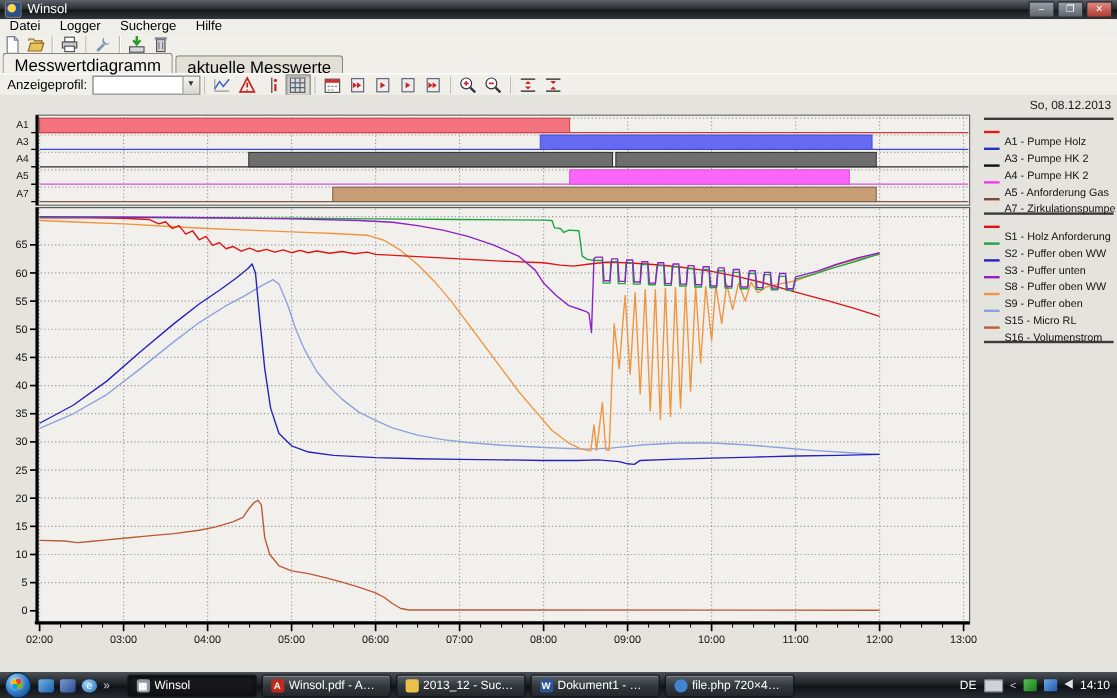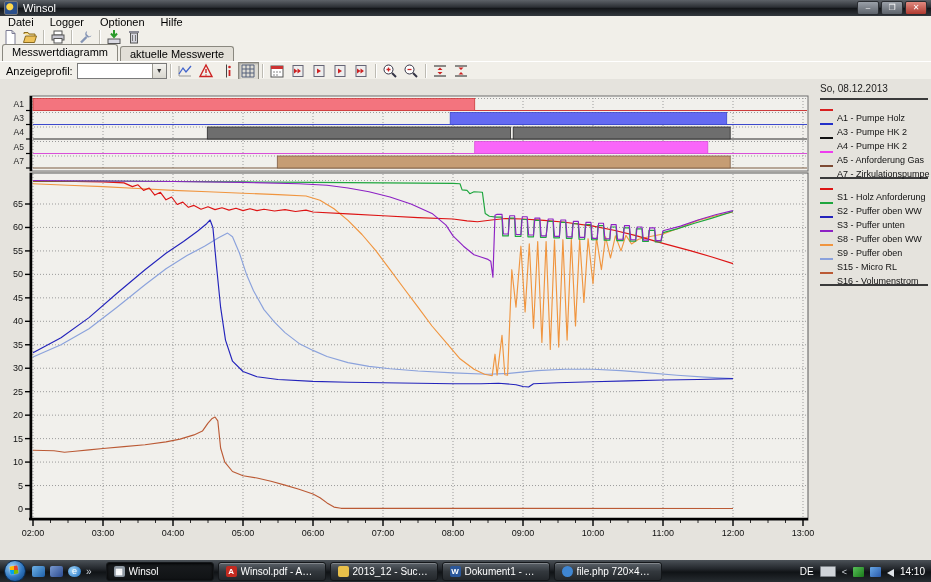--- a/index.html
+++ b/index.html
@@ -17,38 +17,38 @@
     background:linear-gradient(180deg,#9aa0a8,#5d636b);}
   .wbtn.close{background:linear-gradient(180deg,#e08a80,#b03a30);}
   .menubar{position:absolute;left:0;top:16px;width:931px;height:12px;background:#f1efe9;
     font-size:11px;display:flex;align-items:center;border-bottom:1px solid #e0ded6;}
   .menubar span{padding:0 8px;}
   .toolbar1{position:absolute;left:0;top:28px;width:931px;height:17px;background:#f1efe9;
     display:flex;align-items:center;border-bottom:1px solid #dddbd3;}
   .tbtn{width:20px;height:17px;display:flex;align-items:center;justify-content:center;}
   .tsep{width:1px;height:14px;background:#bdbbb3;border-right:1px solid #fff;margin:0 3px;}
   .tabbar{position:absolute;left:0;top:45px;width:931px;height:16px;background:#f1efe9;display:flex;align-items:flex-end;}
-  .tab{font-size:11px;padding:1px 9px 1px 9px;border:1px solid #8a887f;border-bottom:none;
+  .tab{font-size:14px;padding:1px 9px 1px 9px;border:1px solid #8a887f;border-bottom:none;
     border-radius:3px 3px 0 0;margin-left:2px;background:#e2dfd7;height:12px;}
   .tab.active{background:#f1efe9;height:14px;position:relative;z-index:2;}
   .toolbar2{position:absolute;left:0;top:61px;width:931px;height:18px;background:#f1efe9;
     border-top:1px solid #fff;border-bottom:6px solid #0ea5e9;display:flex;align-items:center;font-size:11px;}
   .toolbar2 .lbl{padding:0 4px 0 6px;}
   .combo{width:88px;height:14px;background:#fff;border:1px solid #7a7a7a;display:flex;}
   .combo .val{flex:1;font-size:10px;padding-left:2px;}
   .combo .drop{width:13px;background:linear-gradient(180deg,#f4f3ef,#d9d7cf);border-left:1px solid #9a988f;
     font-size:7px;text-align:center;line-height:13px;color:#333;}
   .ibtn{width:19px;height:16px;display:flex;align-items:center;justify-content:center;border:1px solid transparent;}
   .ibtn.pressed{background:#dedcd4;border:1px solid #8a887f;box-shadow:inset 1px 1px 2px rgba(0,0,0,.25);}
   
   .content{position:absolute;left:0;top:79px;width:931px;height:481px;background:#e5e3dd;}
   #plot{position:absolute;left:0;top:0;}
   svg text{font-family:"Liberation Sans",sans-serif;}
   .legend{position:absolute;left:820px;top:4px;width:108px;}
-  .lg-date{font-size:10px;text-align:left;color:#1a1a1a;padding-right:2px;}
+  .lg-date{font-size:10px;text-align:right;color:#1a1a1a;padding-right:2px;}
   .lg-sep{height:2px;background:#3a3a3a;margin:4px 0 3px 0;}
   .lg-row{height:14px;display:flex;align-items:center;gap:4px;}
   .lg-sw{width:13px;height:2px;flex:0 0 13px;}
   .lg-tx{font-size:9px;color:#111;white-space:nowrap;margin-top:16px;}
   
   .taskbar{position:absolute;left:0;top:560px;width:931px;height:22px;
     background:linear-gradient(180deg,#4b5157 0%,#23272c 40%,#101316 55%,#272c31 100%);
     display:flex;align-items:center;color:#fff;}
   .orb{width:20px;height:20px;border-radius:50%;margin:0 6px 0 4px;position:relative;
     background:radial-gradient(circle at 35% 30%,#9fd2f5 0%,#2f76c0 55%,#0d3e78 100%);
@@ -59,21 +59,21 @@
   .ql{display:flex;align-items:center;gap:5px;margin-right:6px;}
   .qlic{width:13px;height:11px;border-radius:2px;}
   .chev{color:#cfd4da;font-size:10px;margin-right:8px;}
   .task{height:17px;display:flex;align-items:center;gap:4px;padding:0 7px;margin-right:4px;
     border:1px solid #14171a;border-radius:3px;font-size:10px;white-space:nowrap;overflow:hidden;
     background:linear-gradient(180deg,#5a6168,#33383d 50%,#24282c);box-shadow:inset 0 1px 0 rgba(255,255,255,.25);}
   .task.active{background:linear-gradient(180deg,#191c1f,#101214);box-shadow:inset 0 1px 3px #000;}
   .tico{width:11px;height:11px;flex:0 0 11px;border-radius:2px;font-size:8px;line-height:11px;
     text-align:center;color:#fff;font-weight:bold;}
   .tico.circle{border-radius:50%;}
-  .tray{margin-left:auto;display:flex;align-items:flex-end;gap:6px;padding-right:6px;font-size:10px;}
+  .tray{margin-left:auto;display:flex;align-items:flex-start;gap:6px;padding-right:6px;font-size:10px;}
   .kbd{width:14px;height:9px;background:#cfd3d8;border-radius:1px;border:1px solid #7d8288;}
   .trayic{width:11px;height:10px;border-radius:1px;}
   .spk{width:0;height:0;border-top:4px solid transparent;border-bottom:4px solid transparent;border-right:7px solid #dfe3e8;}
 </style>
 </head>
 <body>
 
 <div class="screen">
 
   <div class="titlebar">
@@ -82,21 +82,21 @@
     <div class="winbtns">
       <div class="wbtn">–</div>
       <div class="wbtn">❐</div>
       <div class="wbtn close">✕</div>
     </div>
   </div>
 
   <div class="menubar">
     <span>Datei</span>
     <span>Logger</span>
-    <span>Optionen</span>
+    <span>Sucherge</span>
     <span>Hilfe</span>
   </div>
 
   <div class="toolbar1">
     <div class="tbtn">
       <svg width="16" height="16">
           <path d="M4 1.5h6l3 3v11H4z" fill="#fff" stroke="#7a7a92"></path>
           <path d="M10 1.5v3h3" fill="none" stroke="#7a7a92"></path>
         </svg>
     </div>

